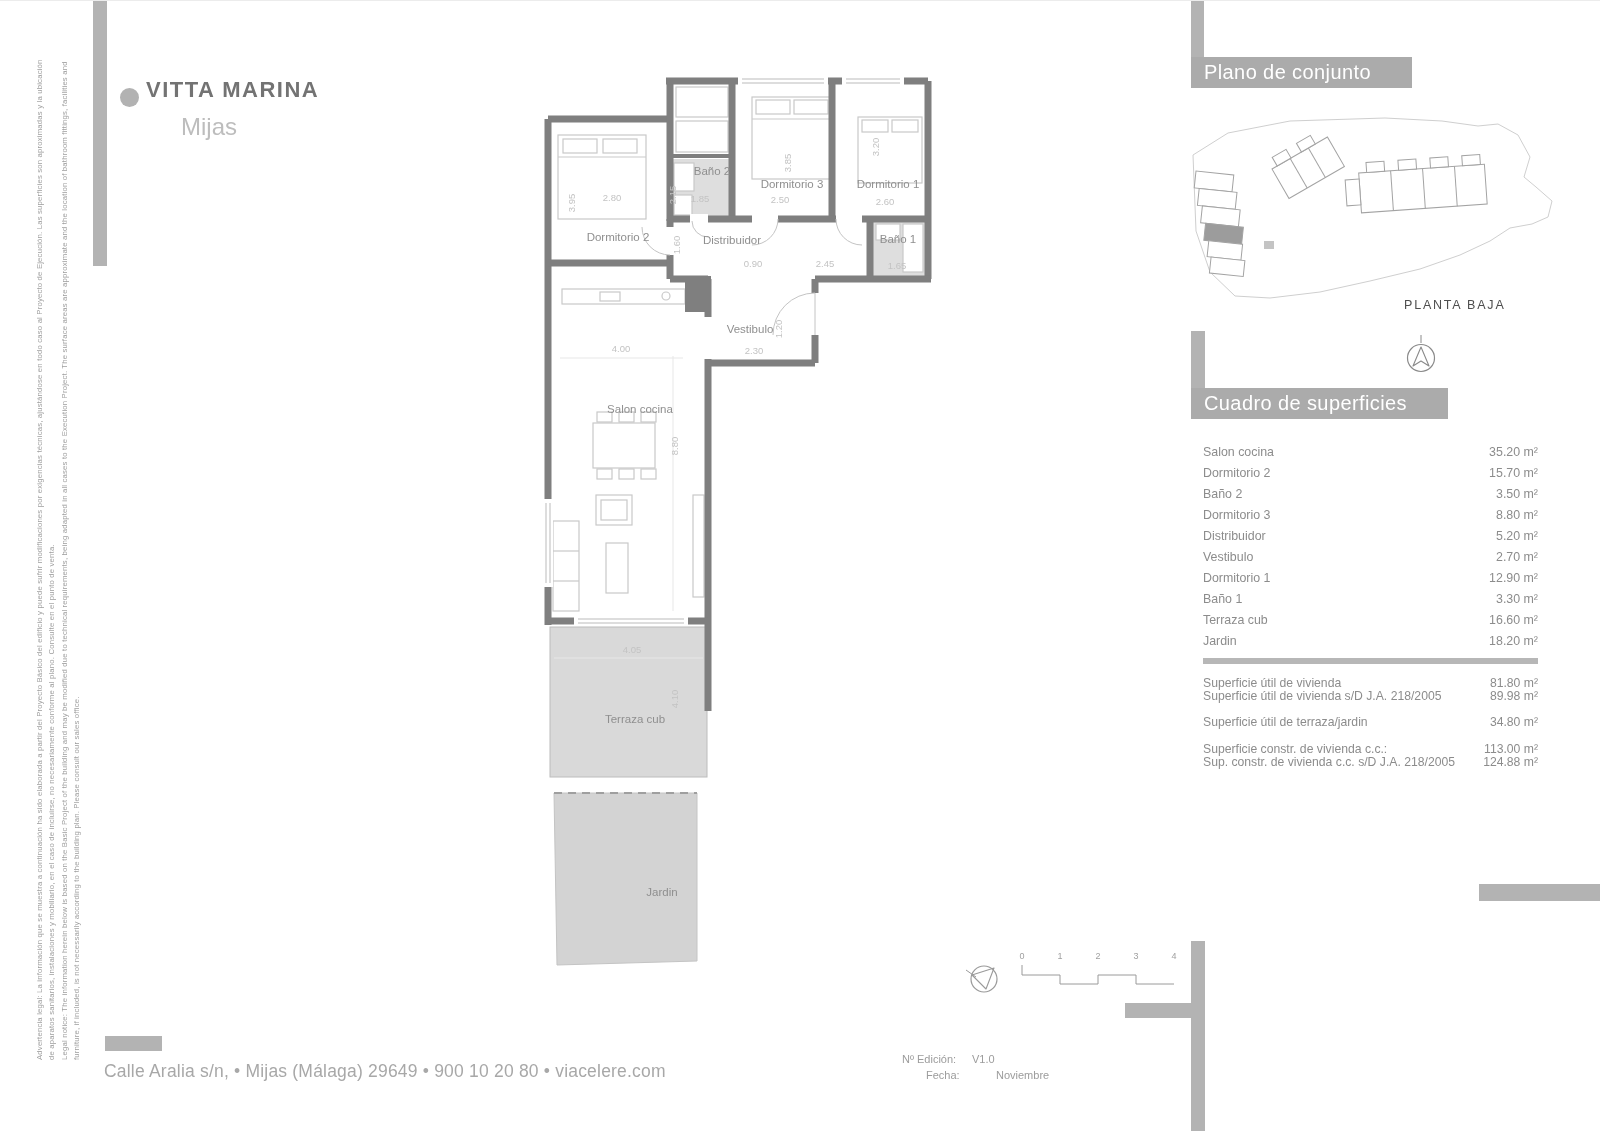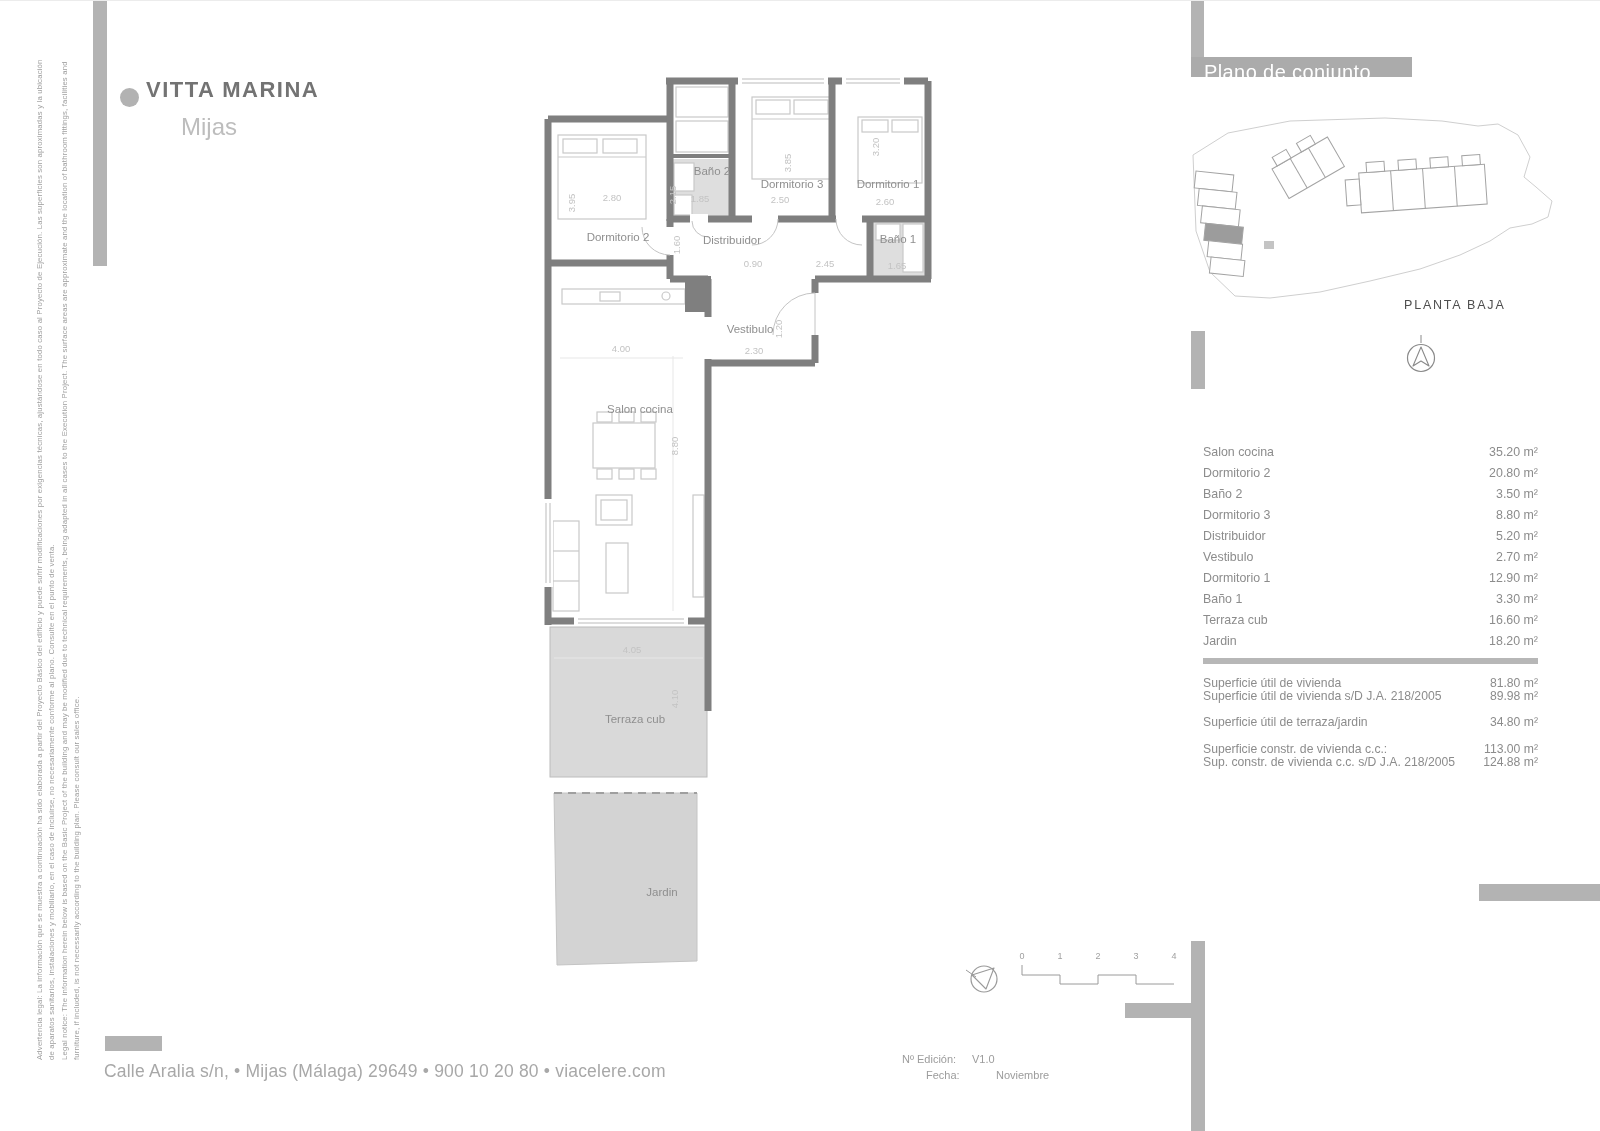--- a/index.html
+++ b/index.html
@@ -51,21 +51,22 @@
 
   <div id="brand-dot"></div>
   <div id="brand-name">VITTA MARINA</div>
   <div id="brand-city">Mijas</div>
 
   <div id="legal">
     <p>Advertencia legal: La información que se muestra a continuación ha sido elaborada a partir del Proyecto Básico del edificio y puede sufrir modificaciones por exigencias técnicas, ajustándose en todo caso al Proyecto de Ejecución. Las superficies son aproximadas y la ubicación de aparatos sanitarios, instalaciones y mobiliario, en el caso de incluirse, no necesariamente conforme al plano. Consulte en el punto de venta.</p>
     <p>Legal notice: The information herein below is based on the Basic Project of the building and may be modified due to technical requirements, being adapted in all cases to the Execution Project. The surface areas are approximate and the location of bathroom fittings, facilities and furniture, if included, is not necessarily according to the building plan. Please consult our sales office.</p>
   </div>
 
-  <div class="panel-header" style="left:1191px;top:56px;width:221px;height:20px;">Plano de conjunto</div>
+  <div class="panel-header" style="left:1191px;top:56px;width:221px;height:31px;">Plano de conjunto</div>
+  <div class="panel-header" style="left:1191px;top:387px;width:257px;height:31px;">Cuadro de superficies</div>
   <div id="planta-baja">PLANTA BAJA</div>
 
   <svg class="abs" style="left:1180px;top:110px;" width="390" height="195" viewBox="0 0 390 195">
     <path d="M13,44 L48,22 L110,10 L205,7 L262,10 L298,15 L318,13 L338,24 L350,46 L344,66 L356,76 L372,90 L368,106 L352,113 L330,117 L310,130 L280,144 L240,158 L190,170 L140,181 L90,187 L55,185 L30,161 L16,120 Z" fill="none" stroke="#cfcfcf" stroke-width="1"></path>
     <g stroke="#a3a3a3" stroke-width="1" fill="#ffffff">
       <rect x="16" y="60" width="38" height="17" transform="rotate(6 16 60)"></rect>
       <rect x="21" y="77" width="38" height="17" transform="rotate(6 16 60)"></rect>
       <rect x="26" y="94" width="38" height="17" transform="rotate(6 16 60)"></rect>
       <rect x="31" y="111" width="38" height="17" transform="rotate(6 16 60)" fill="#9c9c9c"></rect>
       <rect x="36" y="128" width="34" height="16" transform="rotate(6 16 60)"></rect>
@@ -98,21 +99,21 @@
     <path d="M19,16 L27,35 L19,30 L11,35 Z" fill="none" stroke="#8a8a8a" stroke-width="1.1" stroke-linejoin="round"></path>
   </svg>
 
   <div id="surface-rows">
       <div class="s-row">
         <span>Salon cocina</span>
         <span>35.20 m²</span>
       </div>
       <div class="s-row">
         <span>Dormitorio 2</span>
-        <span>20.80 m²</span>
+        <span>15.70 m²</span>
       </div>
       <div class="s-row">
         <span>Baño 2</span>
         <span>3.50 m²</span>
       </div>
       <div class="s-row">
         <span>Dormitorio 3</span>
         <span>8.80 m²</span>
       </div>
       <div class="s-row">

